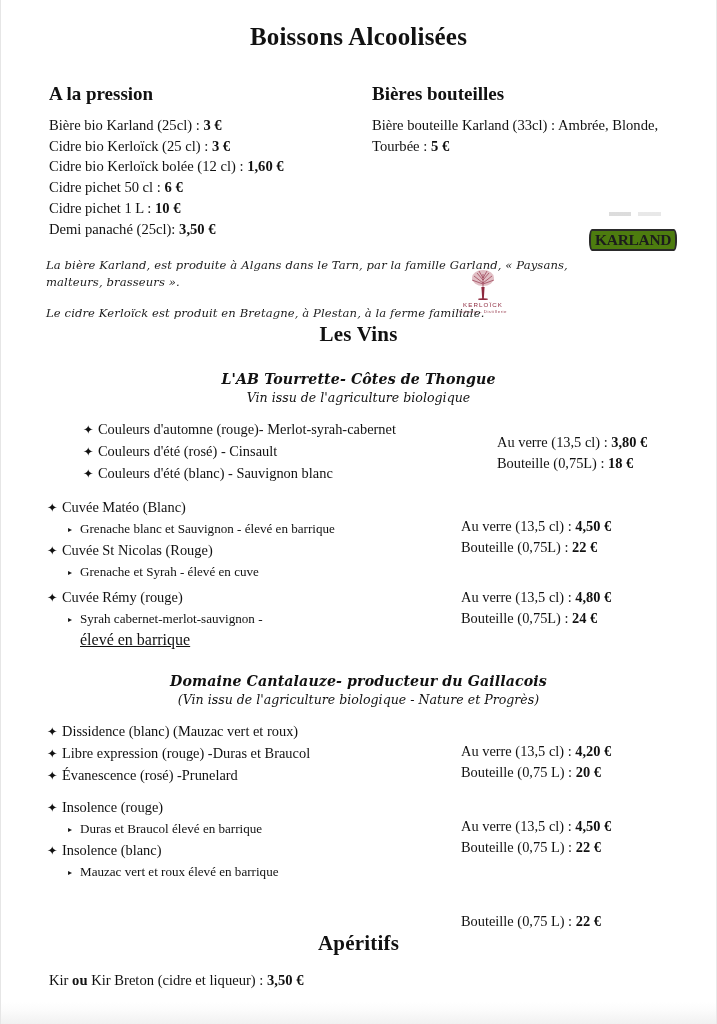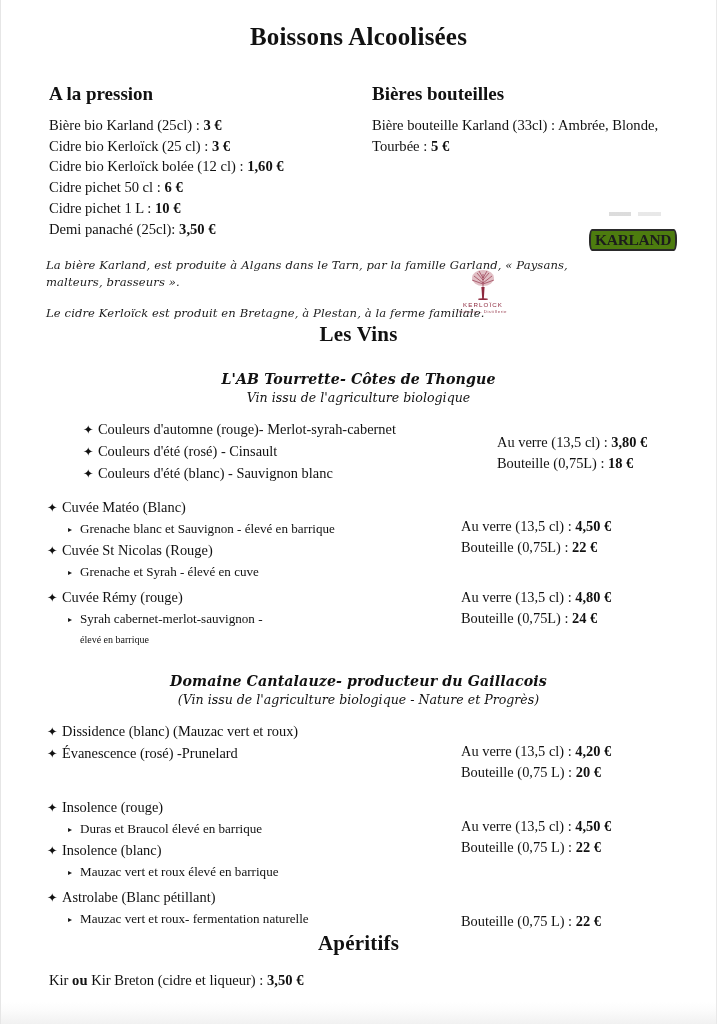--- a/index.html
+++ b/index.html
@@ -204,24 +204,25 @@
     padding-left: 27px;
     white-space: nowrap;
   }
   .sub .subbullet {
     display: inline-block;
     width: 12px;
     font-size: 8px;
     vertical-align: middle;
   }
   .sub-cont {
-    font-size: 10px;
+    font-size: 16px;
     line-height: 19.5px;
     padding-left: 39px;
     white-space: nowrap;
+    text-decoration: underline;
   }
 
   .prices {
     position: absolute;
     left: 420px;
     width: 280px;
   }
   .price-line {
     font-size: 14.4px;
     line-height: 20.5px;
@@ -364,20 +365,21 @@
     <div class="producer" style="margin-top:22px;">
       <div class="producer-name">Domaine Cantalauze- producteur du Gaillacois</div>
       <div class="producer-sub">(Vin issu de l'agriculture biologique - Nature et Progrès)</div>
     </div>
 
     <div class="wine-grid">
 
       <div class="wine-row" style="height:64px;">
         <div class="items">
           <div class="item"><span class="bullet">✦</span><span>Dissidence (blanc)  (Mauzac vert et roux)</span></div>
+          <div class="item"><span class="bullet">✦</span><span>Libre expression (rouge) -Duras et Braucol</span></div>
           <div class="item"><span class="bullet">✦</span><span>Évanescence (rosé) -Prunelard</span></div>
         </div>
         <div class="prices" style="top:20px;">
           <div class="price-line"><span>Au verre (13,5 cl) : </span><span class="price">4,20 €</span></div>
           <div class="price-line"><span>Bouteille (0,75 L) : </span><span class="price">20 €</span></div>
         </div>
       </div>
 
       <div class="wine-row" style="height:82px; margin-top:12px;">
         <div class="items">
@@ -386,24 +388,20 @@
           <div class="item"><span class="bullet">✦</span><span>Insolence (blanc)</span></div>
           <div class="sub"><span class="subbullet">▸</span><span>Mauzac vert et roux élevé en barrique</span></div>
         </div>
         <div class="prices" style="top:19px;">
           <div class="price-line"><span>Au verre (13,5 cl) : </span><span class="price">4,50 €</span></div>
           <div class="price-line"><span>Bouteille (0,75 L) : </span><span class="price">22 €</span></div>
         </div>
       </div>
 
       <div class="wine-row" style="height:44px; margin-top:8px;">
-        <div class="items">
-          <div class="item"><span class="bullet">✦</span><span>Astrolabe (Blanc pétillant)</span></div>
-          <div class="sub"><span class="subbullet">▸</span><span>Mauzac vert et roux- fermentation naturelle</span></div>
-        </div>
         <div class="prices" style="top:24px;">
           <div class="price-line"><span>Bouteille (0,75 L) : </span><span class="price">22 €</span></div>
         </div>
       </div>
     </div>
 
     <h2 class="section-title aperitifs-title" style="">Apéritifs</h2>
     <div class="aperitif-line">
       <span>Kir </span><span class="bold">ou</span><span> Kir Breton (cidre et liqueur) : </span><span class="price">3,50 €</span>
     </div>

